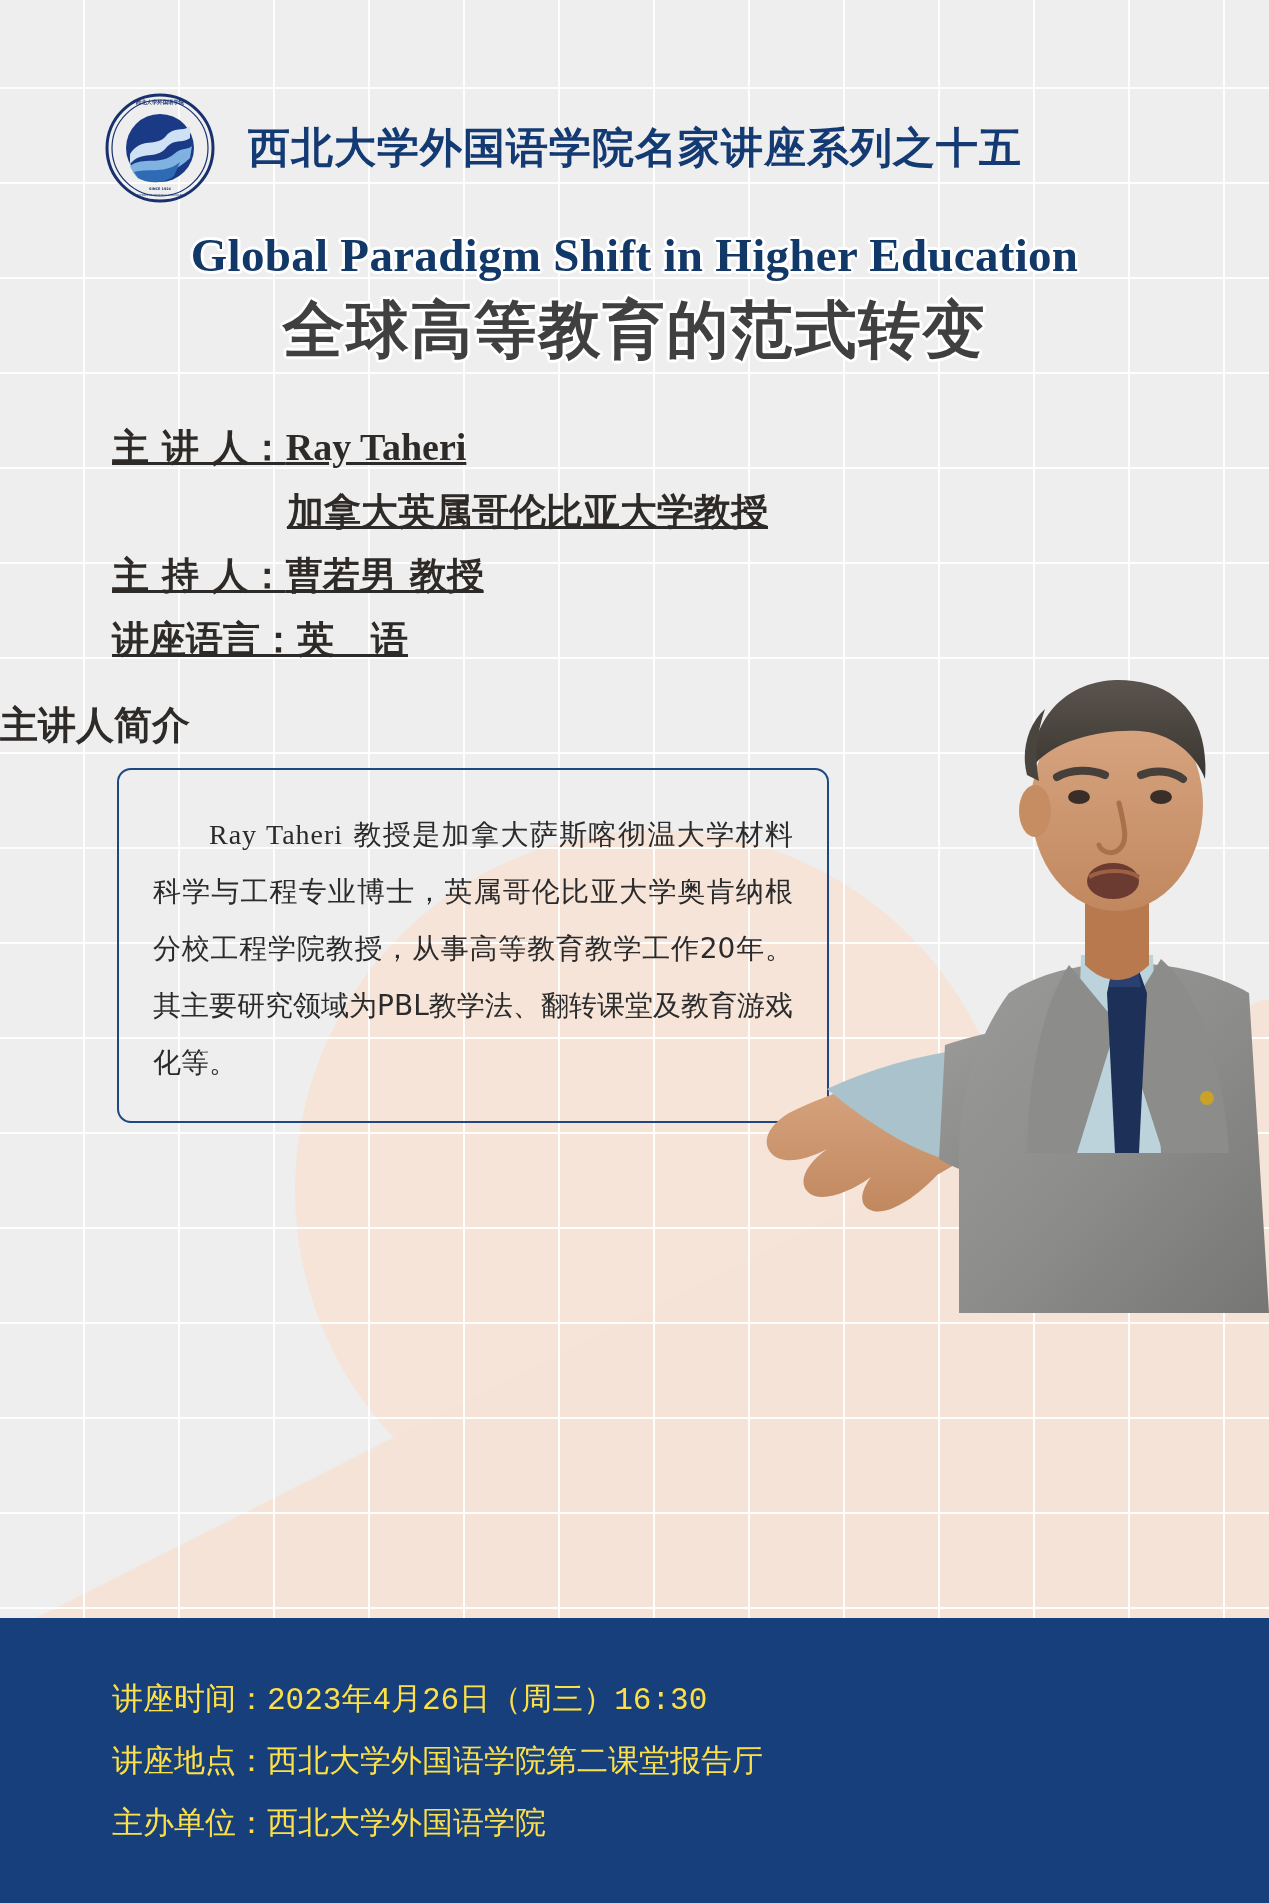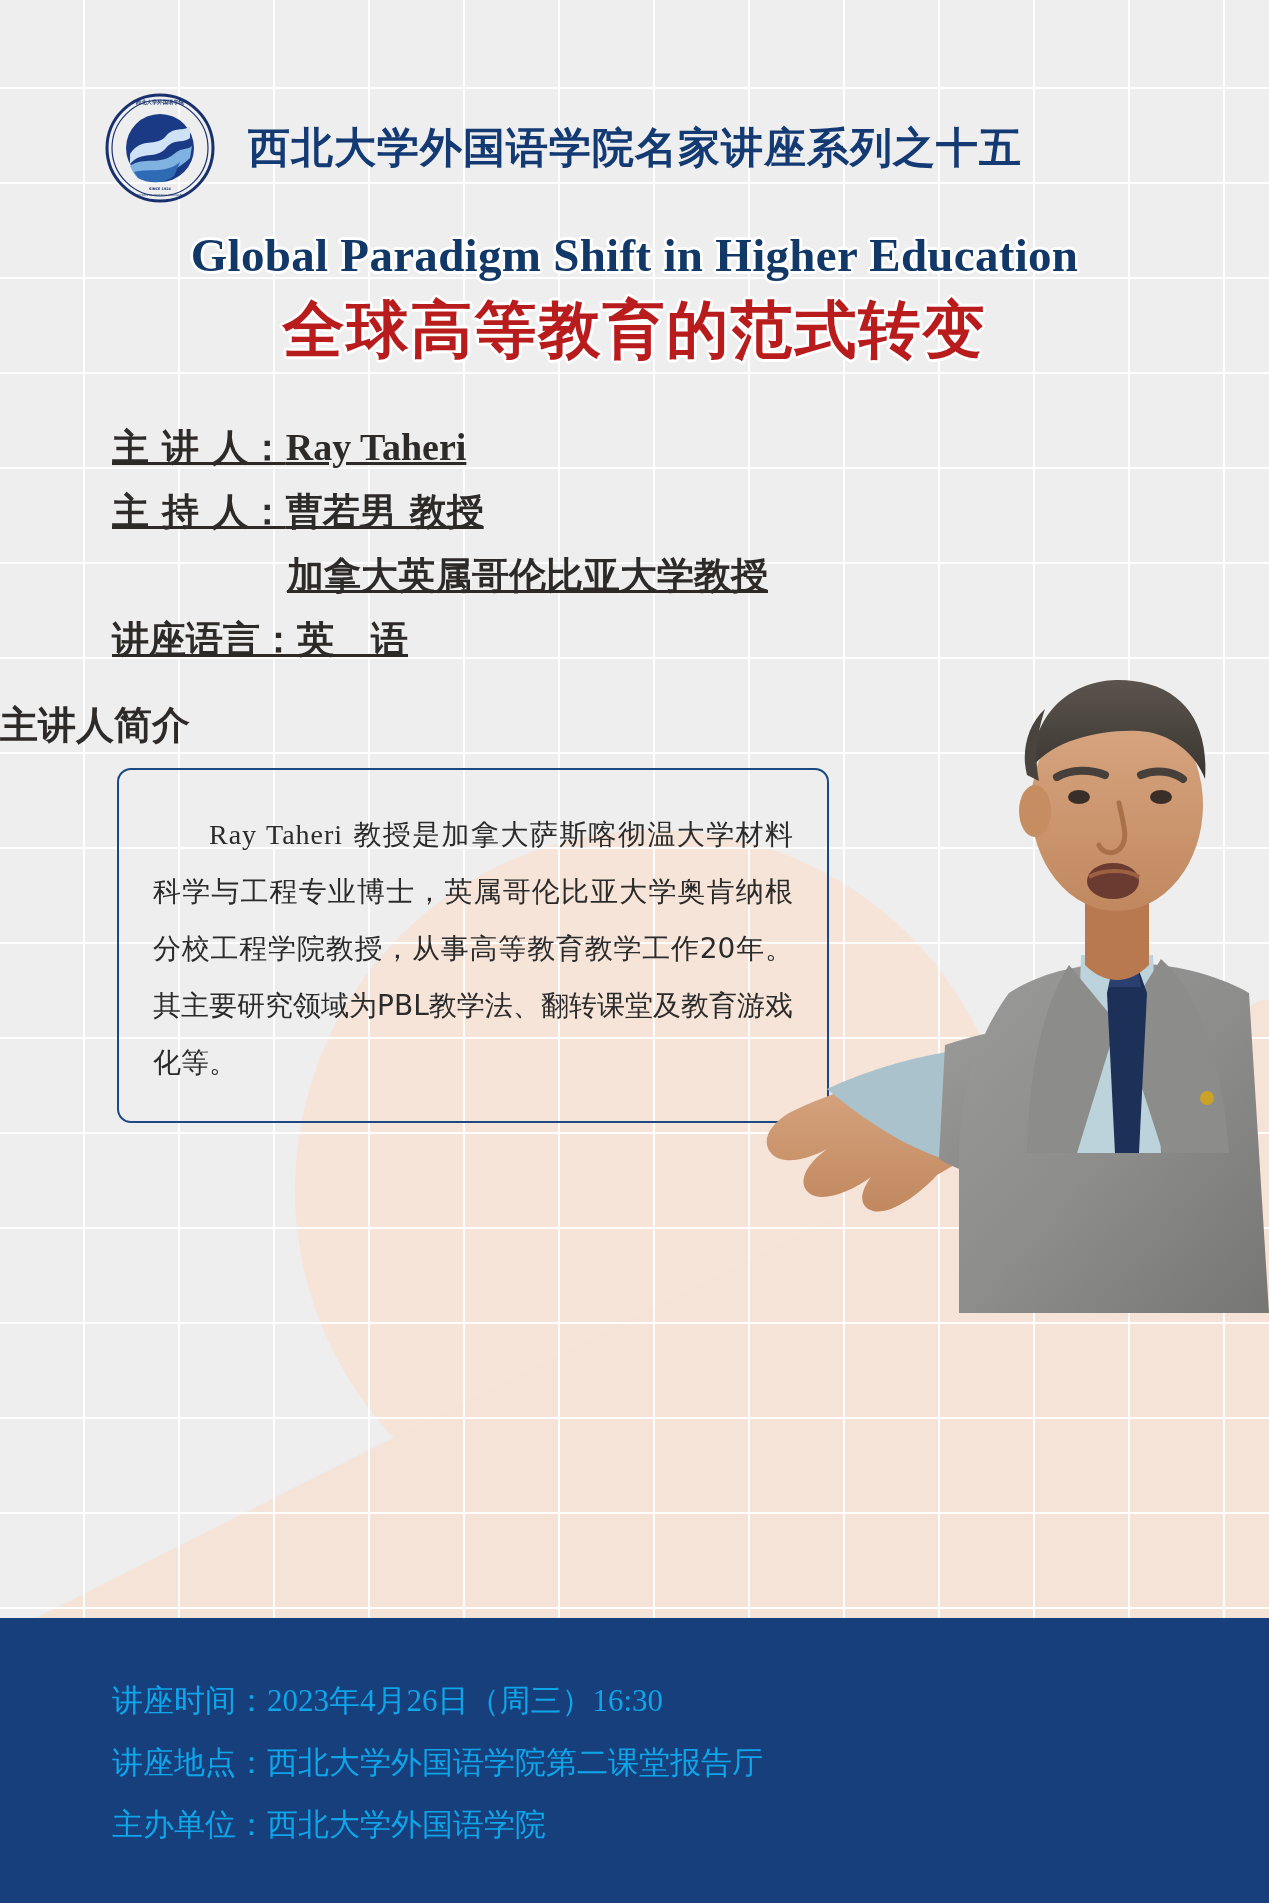--- a/index.html
+++ b/index.html
@@ -68,21 +68,21 @@
     text-shadow:
       -2px -2px 0 #fff, 2px -2px 0 #fff, -2px 2px 0 #fff, 2px 2px 0 #fff,
       0 -3px 0 #fff, 0 3px 0 #fff, -3px 0 0 #fff, 3px 0 0 #fff;
   }
   .title-cn{
     position:absolute;left:0;top:288px;width:1269px;
     text-align:center;
     font-family:"DejaVu Sans","Liberation Sans",sans-serif;
     font-weight:bold;
     font-size:62px;
-    color:#b91c1c;
+    color:#404040;
     letter-spacing:2px;
     z-index:5;
     text-shadow:
       -2px -2px 0 #fff, 2px -2px 0 #fff, -2px 2px 0 #fff, 2px 2px 0 #fff,
       0 -3px 0 #fff, 0 3px 0 #fff, -3px 0 0 #fff, 3px 0 0 #fff;
   }
   
   .info{
     position:absolute;left:112px;top:415px;width:900px;z-index:5;
     color:#2e2a28;
@@ -130,22 +130,22 @@
     width:560px;height:720px;
     z-index:6;overflow:hidden;
   }
   
   .footer{
     position:absolute;left:0;bottom:0;width:1269px;height:285px;
     background:#173f7c;z-index:10;
   }
   .footer-inner{padding:52px 0 0 112px;}
   .footer-row{
-    color:#0ea5e9;font-size:31px;line-height:62px;white-space:nowrap;
-    font-family:Liberation Serif, serif;
+    color:#fde047;font-size:31px;line-height:62px;white-space:nowrap;
+    font-family:Liberation Mono, monospace;
   }
 </style>
 </head>
 <body>
 
 <div class="poster">
 
   <div class="peach-circle"></div>
   <div class="peach-main"></div>
   <div class="grid"></div>
@@ -228,25 +228,25 @@
     <div class="header-title">西北大学外国语学院名家讲座系列之十五</div>
   </div>
 
   <div class="title-en">Global Paradigm Shift in Higher Education</div>
   <div class="title-cn">全球高等教育的范式转变</div>
 
   <div class="info">
     <div class="info-row">
       <span>主 讲 人：</span><span class="serif-name">Ray Taheri</span>
     </div>
+    <div class="info-row indent">
+      <span>加拿大英属哥伦比亚大学教授</span>
+    </div>
     <div class="info-row">
       <span>主 持 人：</span><span>曹若男 教授</span>
-    </div>
-    <div class="info-row indent">
-      <span>加拿大英属哥伦比亚大学教授</span>
     </div>
     <div class="info-row">
       <span>讲座语言：</span><span>英　语</span>
     </div>
   </div>
 
   <div class="bio-heading">主讲人简介</div>
   <div class="bio-box">
     <div class="bio-text"><span class="lat">Ray Taheri</span><span> 教授是加拿大萨斯喀彻温大学材料科学与工程专业博士，英属哥伦比亚大学奥肯纳根分校工程学院教授，从事高等教育教学工作20年。其主要研究领域为PBL教学法、翻转课堂及教育游戏化等。</span></div>
   </div>

